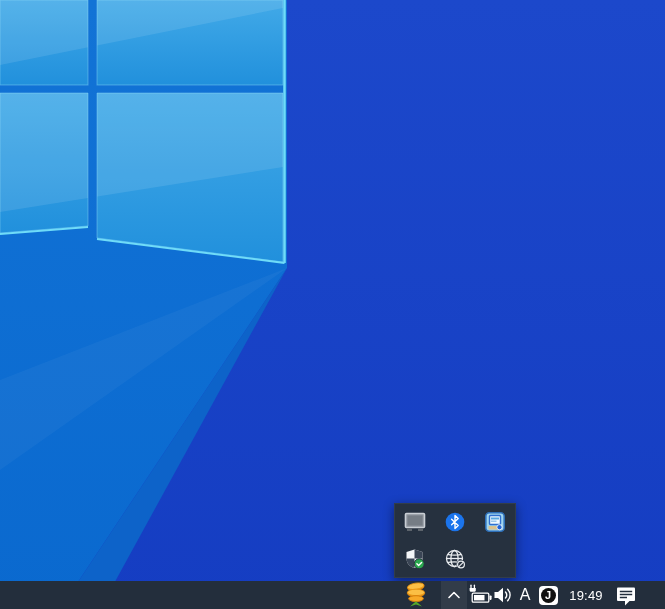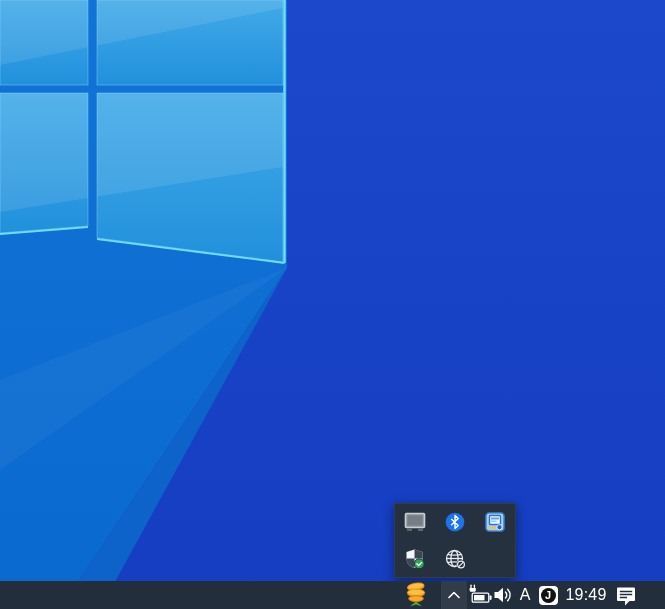--- a/index.html
+++ b/index.html
@@ -29,21 +29,21 @@
   .tb-item{position:absolute;display:flex;align-items:center;justify-content:center;color:#ffffff;}
   .tb-chevron{left:441px;top:0;width:26px;height:28px;background:rgba(255,255,255,0.07);}
   .tb-coins{left:401px;top:1px;width:30px;height:26px;}
   .tb-battery{left:466px;top:2px;width:27px;height:24px;}
   .tb-volume{left:491px;top:2px;width:23px;height:24px;}
   .tb-lang{left:513px;top:0;width:24px;height:28px;font-size:16px;}
   .tb-ime{left:538px;top:4px;width:20px;height:20px;}
   .ime-badge{width:19px;height:19px;background:#ffffff;border-radius:4px;display:flex;align-items:center;justify-content:center;}
   .ime-circle{width:15px;height:15px;background:#111111;border-radius:50%;display:flex;align-items:center;justify-content:center;}
   .ime-circle span{color:#ffffff;font-size:11px;font-weight:bold;line-height:1;transform:translateY(-0.5px);}
-  .tb-clock{left:562px;top:0;width:48px;height:28px;font-size:16px;letter-spacing:0.2px;}
+  .tb-clock{left:562px;top:0;width:48px;height:28px;font-size:13px;letter-spacing:0.2px;}
   .tb-action{left:612px;top:2px;width:28px;height:24px;}
 </style>
 </head>
 <body>
 
 <div class="stage">
 
   <svg class="wallpaper" width="665" height="609" viewBox="0 0 665 609">
     <defs>
       <linearGradient id="baseG" x1="0" y1="0" x2="0" y2="1">

